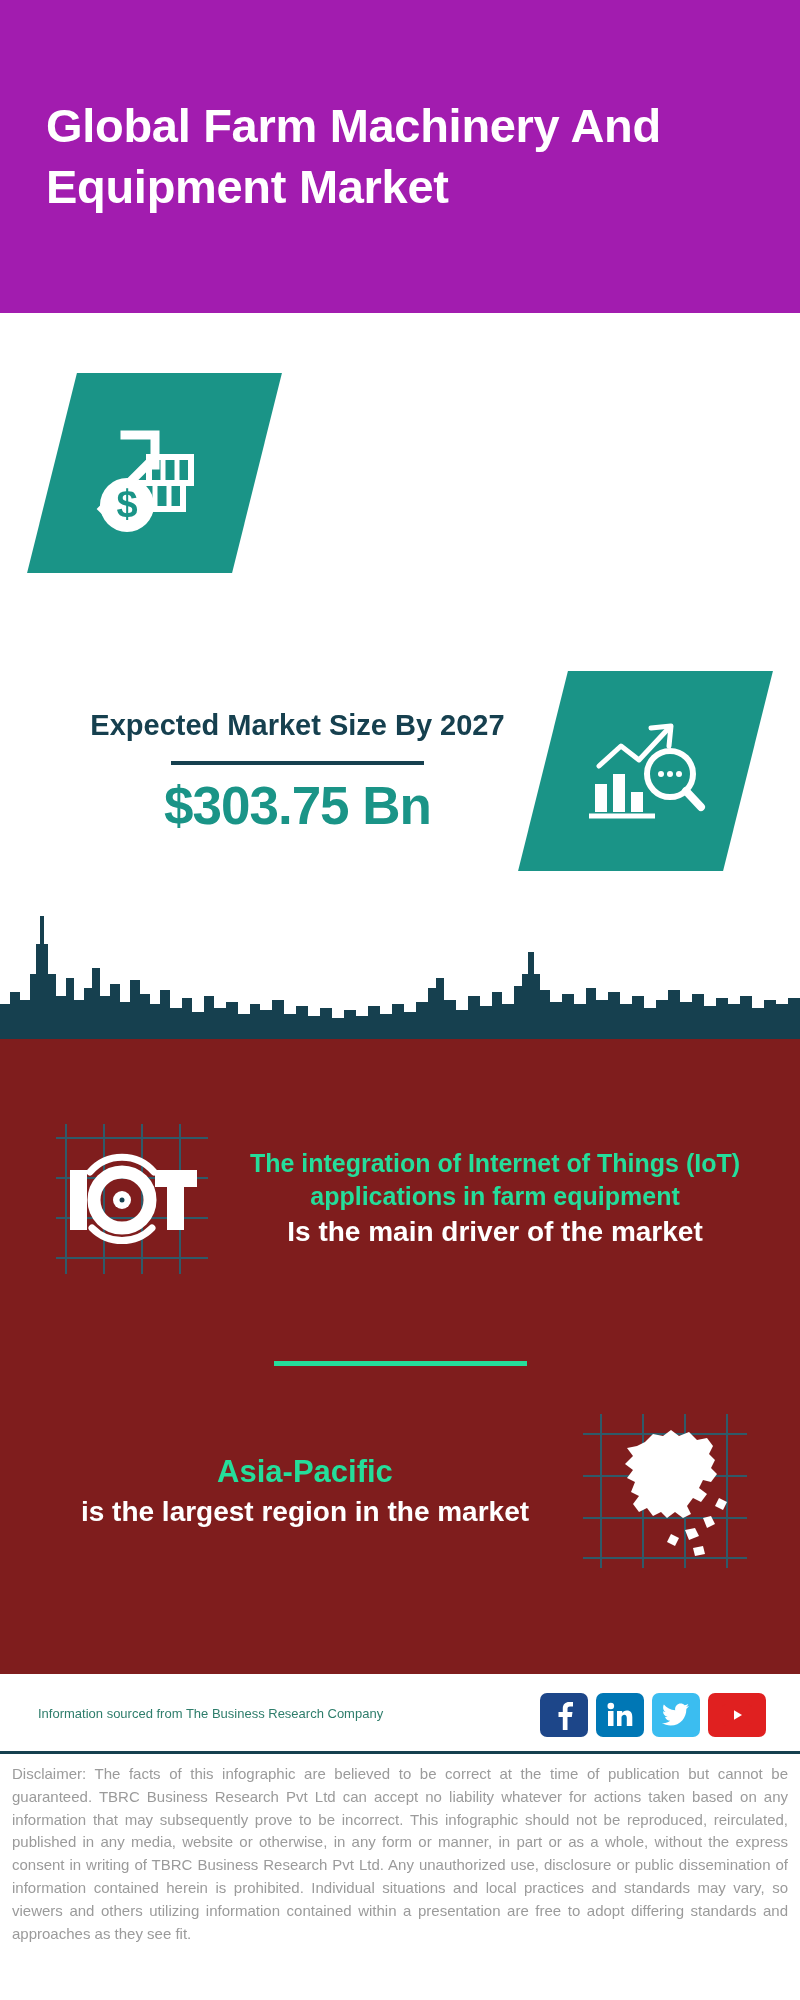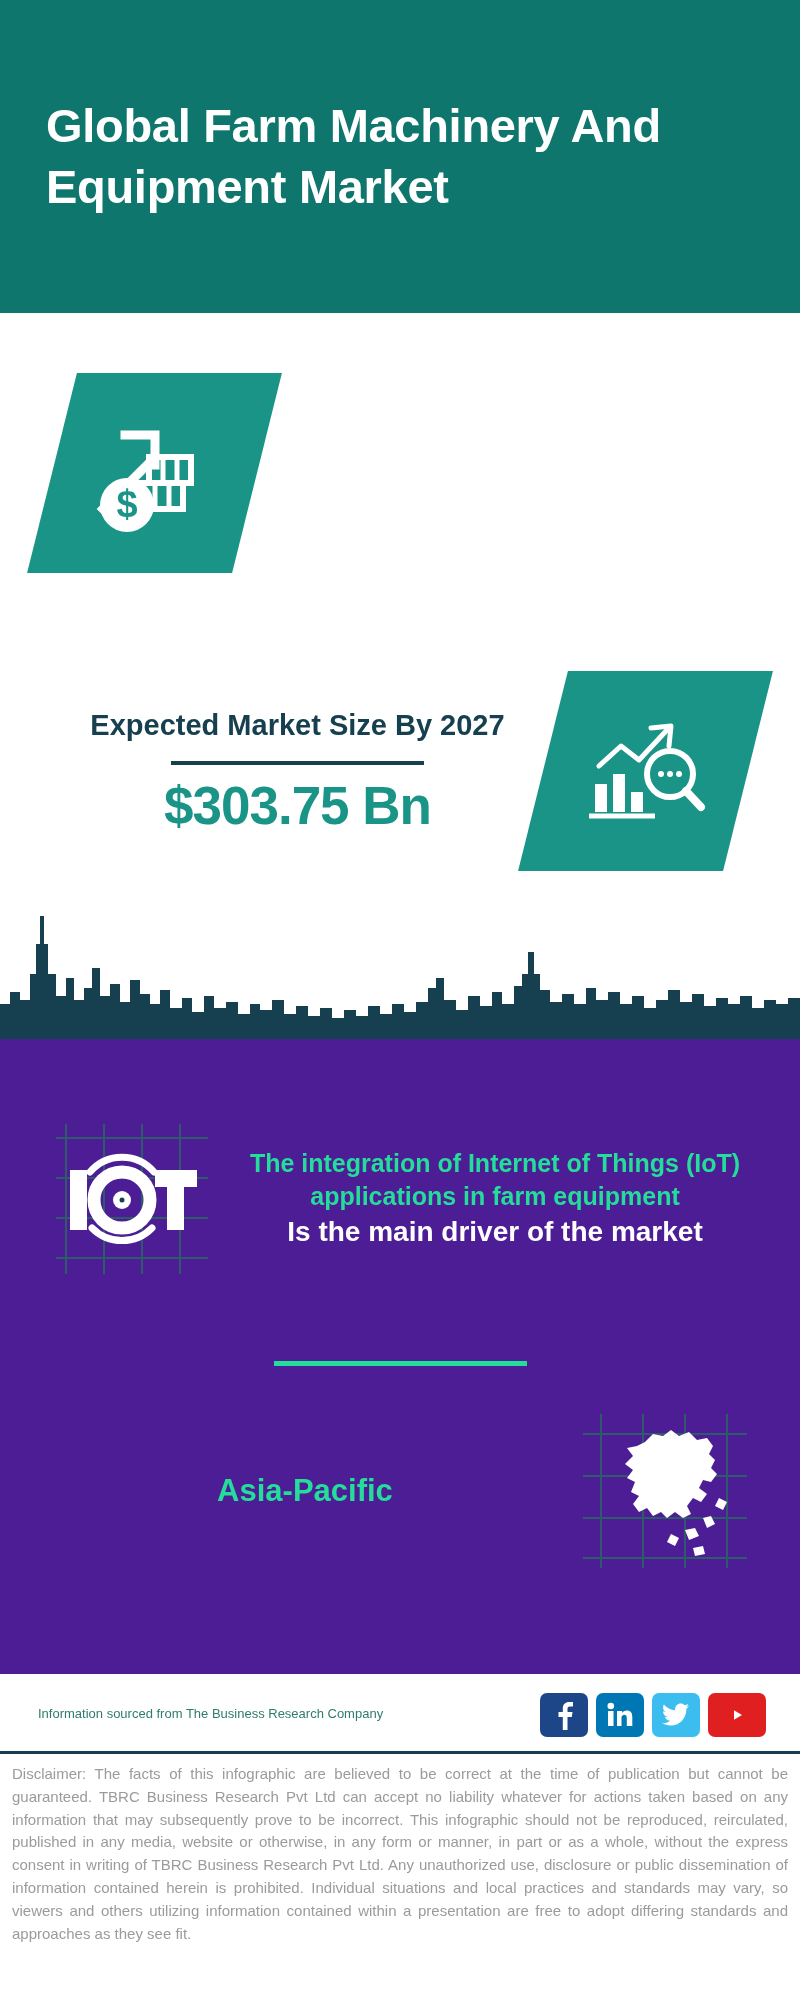--- a/index.html
+++ b/index.html
@@ -7,21 +7,21 @@
   body {
     font-family: "Liberation Sans", sans-serif;
     background:#ffffff;
     width:800px; height:2000px;
     overflow:hidden;
     position:relative;
   }
 
   
   .header {
-    background:#0f766e;
+    background:#a21caf;
     height:313px;
     display:flex;
     align-items:center;
     justify-content:center;
     padding:0 46px;
   }
   .header h1 {
     color:#ffffff;
     font-size:47px;
     font-weight:bold;
@@ -74,21 +74,21 @@
     font-weight:bold;
     letter-spacing:-1px;
     line-height:1.1;
   }
 
   
   .skyline { display:block; width:800px; height:135px; margin-top:-4px; }
 
   
   .dark-zone {
-    background:#4c1d95;
+    background:#7f1d1d;
     padding:0 0 0 0;
     position:relative;
     height:635px;
   }
 
   .fact-row {
     display:flex;
     align-items:center;
     padding:0 40px;
   }
@@ -268,20 +268,21 @@
     </div>
   </div>
 
   <div class="divider-wrap">
     <div class="divider"></div>
   </div>
 
   <div class="fact-row apac">
     <div class="fact-text">
       <div class="fact-accent big">Asia-Pacific</div>
+      <div class="fact-plain">is the largest region in the market</div>
     </div>
     <div class="icon-box">
       <svg width="180" height="170" viewBox="0 0 180 170" fill="none">
         <g stroke="#2f5a69" stroke-width="2">
           <line x1="26" y1="8" x2="26" y2="162"></line>
           <line x1="68" y1="8" x2="68" y2="162"></line>
           <line x1="110" y1="8" x2="110" y2="162"></line>
           <line x1="152" y1="8" x2="152" y2="162"></line>
           <line x1="8" y1="28" x2="172" y2="28"></line>
           <line x1="8" y1="70" x2="172" y2="70"></line>

